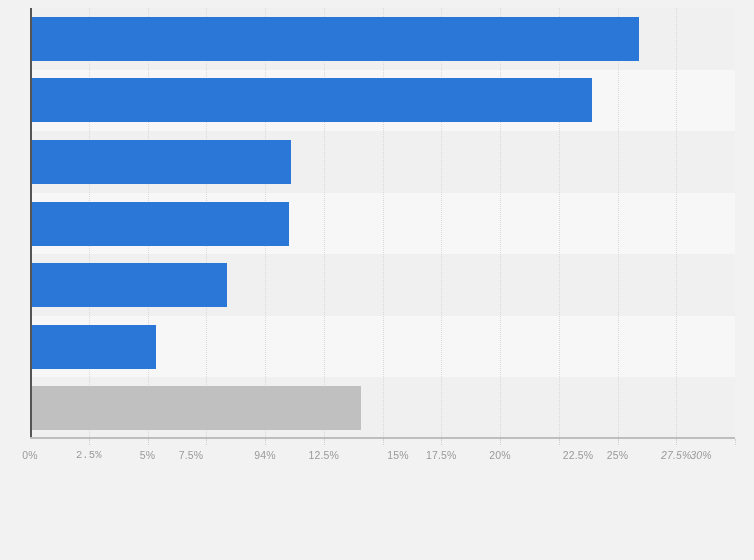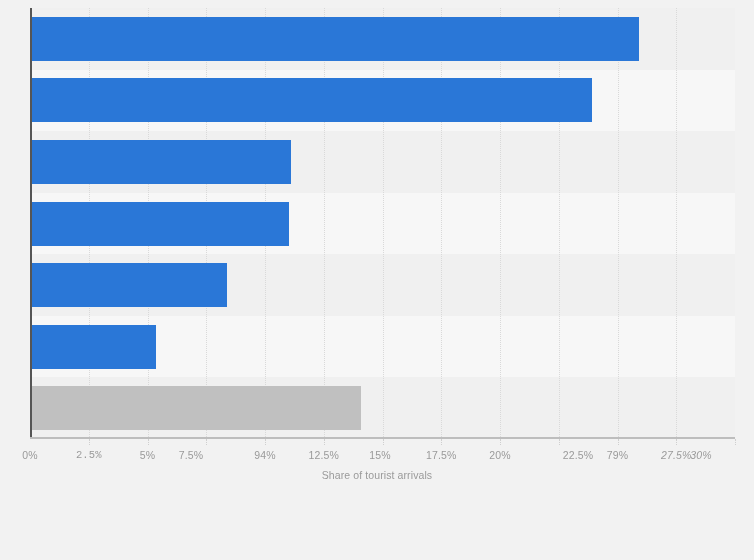--- a/index.html
+++ b/index.html
@@ -153,30 +153,29 @@
       <div class="tick-label" style="left: 88.75px; font-family: Liberation Mono, monospace;">2.5%</div>
       <div class="tick-mark" style="left: 147.5px;"></div>
       <div class="tick-label" style="left: 147.5px;">5%</div>
       <div class="tick-mark" style="left: 206.25px;"></div>
       <div class="tick-label" style="left: 191px;">7.5%</div>
       <div class="tick-mark" style="left: 265px;"></div>
       <div class="tick-label" style="left: 265px;">94%</div>
       <div class="tick-mark" style="left: 323.75px;"></div>
       <div class="tick-label" style="left: 323.75px;">12.5%</div>
       <div class="tick-mark" style="left: 382.5px;"></div>
-      <div class="tick-label" style="left: 380px; text-align: right;">15%</div>
+      <div class="tick-label" style="left: 398px; text-align: right;">15%</div>
       <div class="tick-mark" style="left: 441.25px;"></div>
       <div class="tick-label" style="left: 441.25px;">17.5%</div>
       <div class="tick-mark" style="left: 500px;"></div>
       <div class="tick-label" style="left: 500px;">20%</div>
       <div class="tick-mark" style="left: 558.75px;"></div>
       <div class="tick-label" style="left: 578px;">22.5%</div>
       <div class="tick-mark" style="left: 617.5px;"></div>
-      <div class="tick-label" style="left: 617.5px;">79%</div>
+      <div class="tick-label" style="left: 617.5px;">25%</div>
       <div class="tick-mark" style="left: 676.25px;"></div>
       <div class="tick-label" style="left: 676.25px; font-style: italic;">27.5%</div>
       <div class="tick-mark" style="left: 735px;"></div>
       <div class="tick-label" style="left: 701px; font-style: italic;">30%</div>
     </div>
 
-  <div id="axis-title">Share of tourist arrivals</div>
 
 </div>
 
 </body></html>

